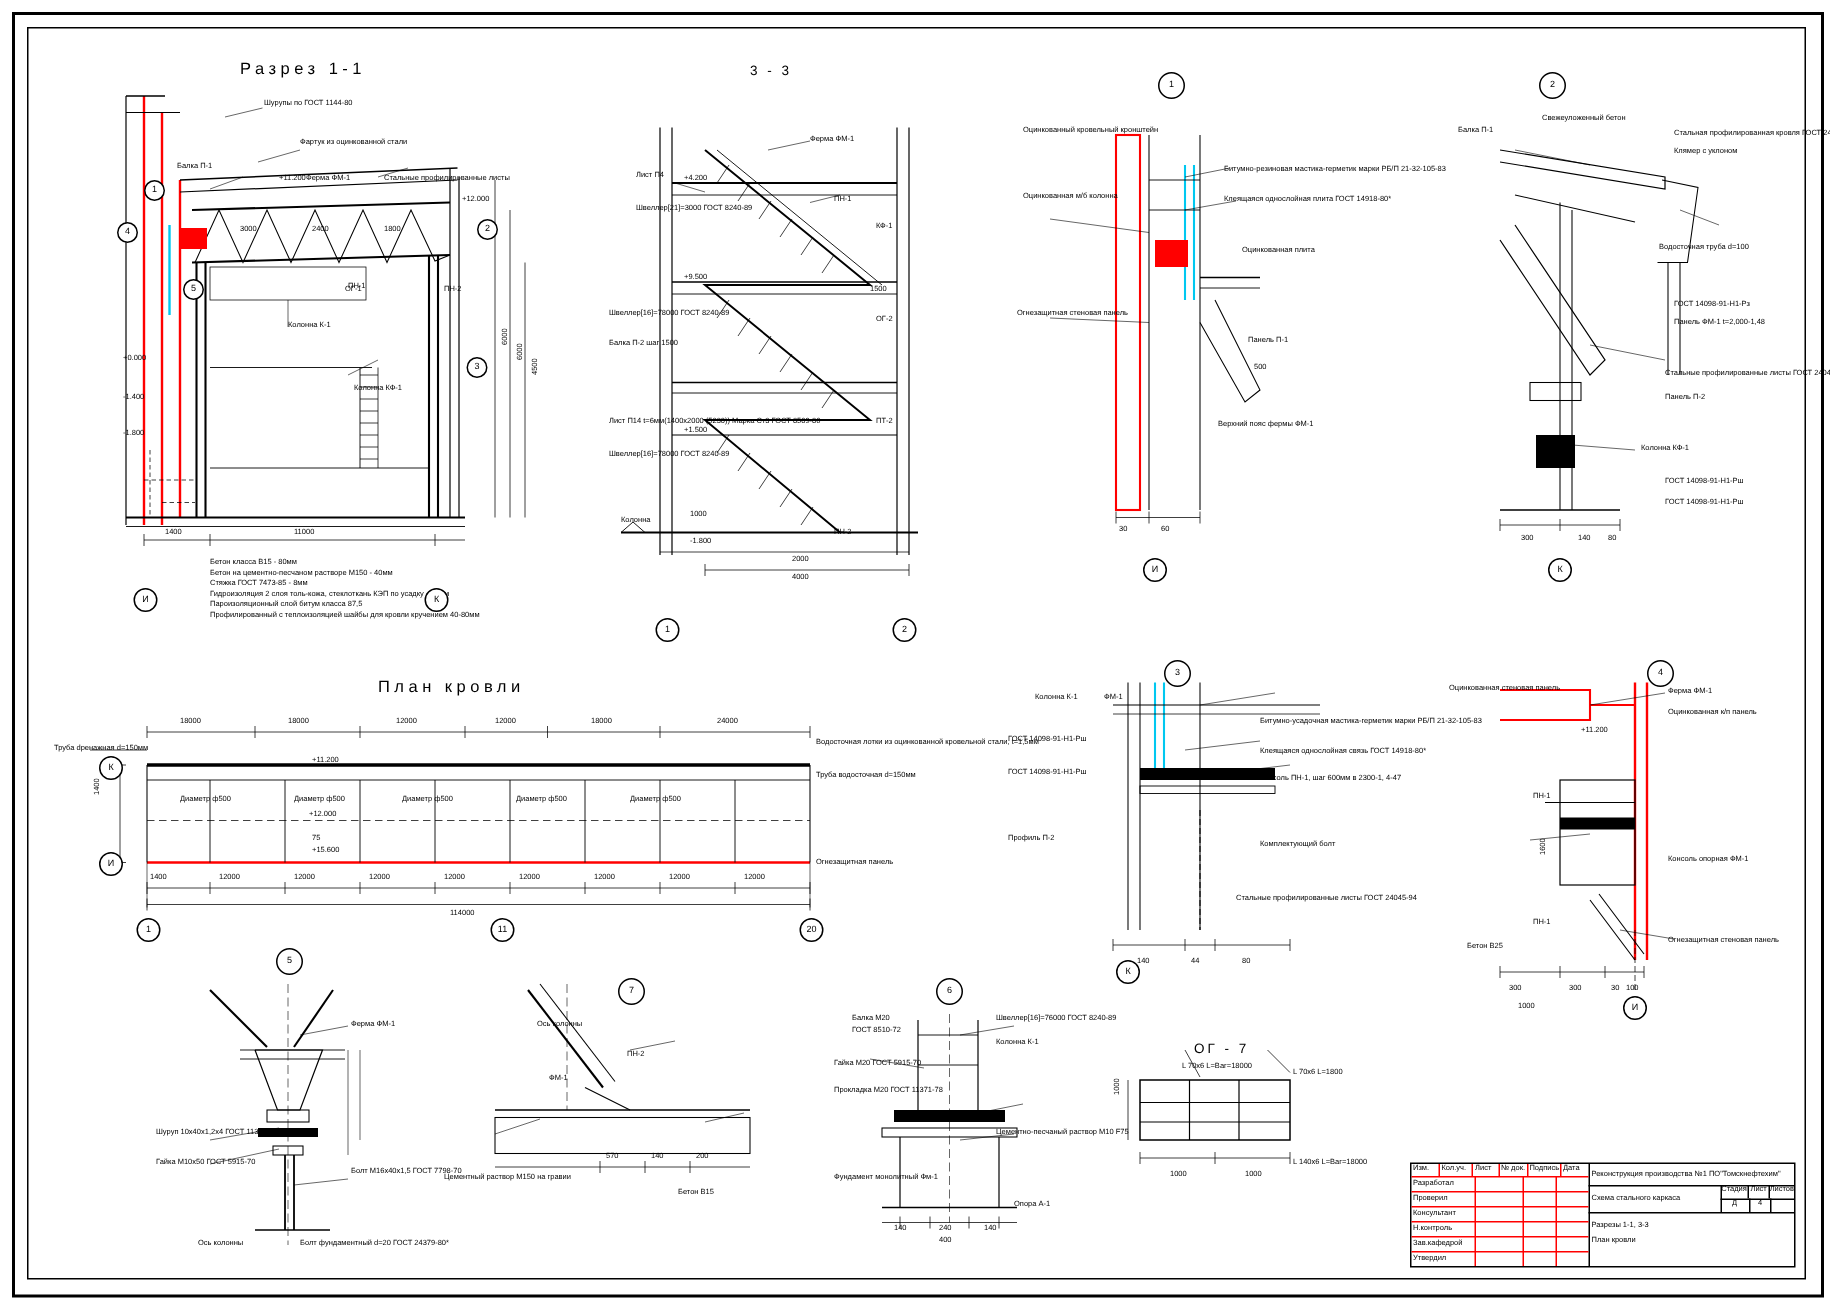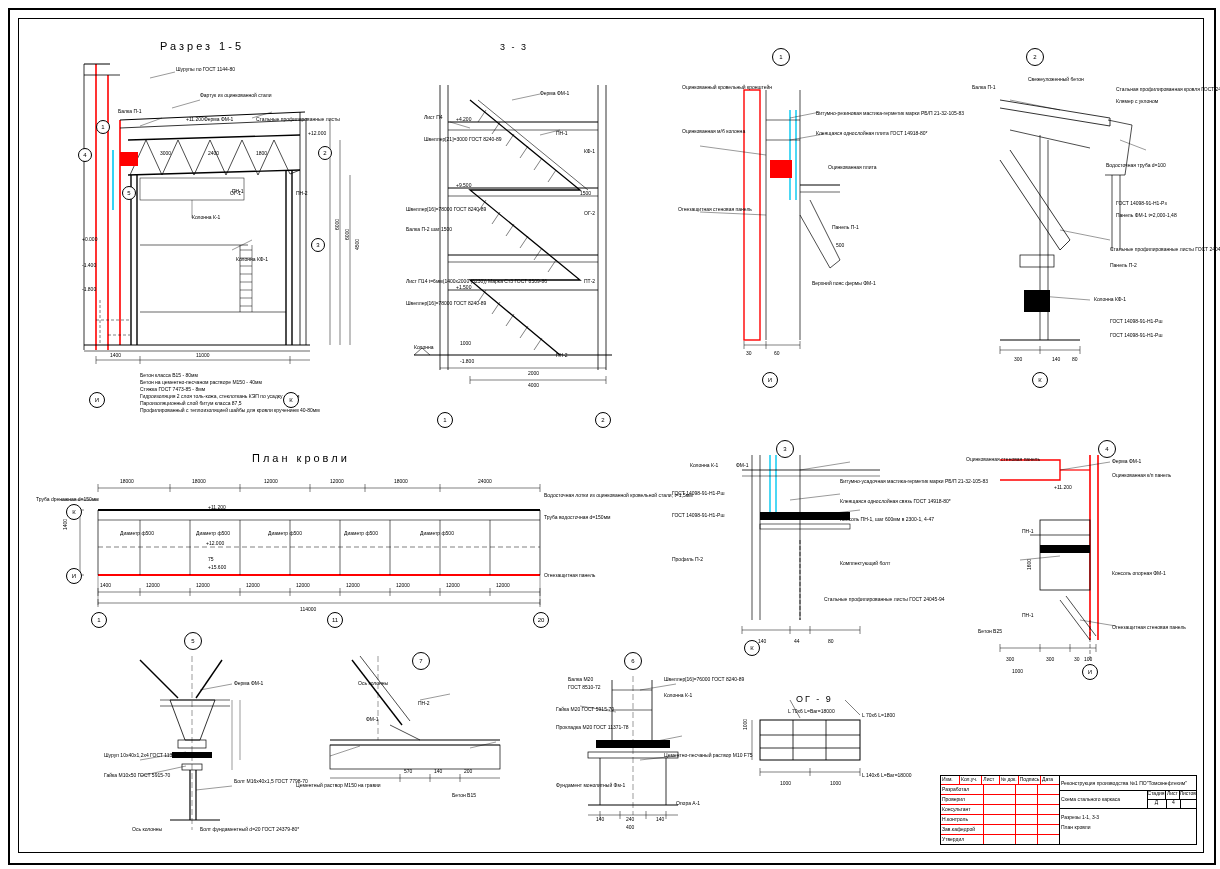--- a/index.html
+++ b/index.html
@@ -16,21 +16,21 @@
   .c16{width:16px;height:16px;}
   svg{position:absolute;left:0;top:0;overflow:visible;}
 </style>
 </head>
 <body>
 
 <div id="sheet">
   <div class="frame-outer"></div>
   <div class="frame-inner"></div>
 
-  <div class="title" style="left:160px;top:40px;">Разрез 1-5</div>
+  <div class="title" style="left:160px;top:40px;">Разрез 1-1</div>
 
   <svg width="1220" height="869">
 
     <line x1="96" y1="64" x2="96" y2="350" stroke="#ff0000" stroke-width="1.6"></line>
     <line x1="108" y1="75" x2="108" y2="350" stroke="#ff0000" stroke-width="1.6"></line>
     <line x1="120" y1="120" x2="120" y2="345" stroke="#ff0000" stroke-width="1.6"></line>
     <line x1="84" y1="64" x2="110" y2="64" stroke="#000" stroke-width="1"></line>
     <line x1="84" y1="64" x2="84" y2="350" stroke="#000" stroke-width="0.8"></line>
     <line x1="84" y1="75" x2="120" y2="75" stroke="#000" stroke-width="0.8"></line>
 
@@ -545,21 +545,21 @@
   <div class="lbl" style="left:556px;top:706px;">Гайка М20 ГОСТ 5915-70</div>
   <div class="lbl" style="left:556px;top:724px;">Прокладка М20 ГОСТ 11371-78</div>
   <div class="lbl" style="left:664px;top:752px;">Цементно-песчаный раствор М10 F75</div>
   <div class="lbl" style="left:556px;top:782px;">Фундамент монолитный Фм-1</div>
   <div class="lbl" style="left:626px;top:824px;">400</div>
   <div class="lbl" style="left:596px;top:816px;">140</div>
   <div class="lbl" style="left:626px;top:816px;">240</div>
   <div class="lbl" style="left:656px;top:816px;">140</div>
   <div class="lbl" style="left:676px;top:800px;">Опора А-1</div>
 
-  <div class="title sm" style="left:796px;top:694px;">ОГ - 9</div>
+  <div class="title sm" style="left:796px;top:694px;">ОГ - 7</div>
   <div class="lbl" style="left:788px;top:708px;">L 70х6 L=Ваг=18000</div>
   <div class="lbl" style="left:862px;top:712px;">L 70х6 L=1800</div>
   <div class="lbl" style="left:862px;top:772px;">L 140х6 L=Ваг=18000</div>
   <div class="lbl" style="left:780px;top:780px;">1000</div>
   <div class="lbl" style="left:830px;top:780px;">1000</div>
   <div class="lbl" style="left:742px;top:730px;transform:rotate(-90deg);transform-origin:left top;">1000</div>
 
   <div style="position:absolute;left:940px;top:775px;width:255px;height:68px;border:1px solid #000;">
 
     <div style="position:absolute;left:0;top:0;width:118px;height:68px;border-right:1px solid #000;">

